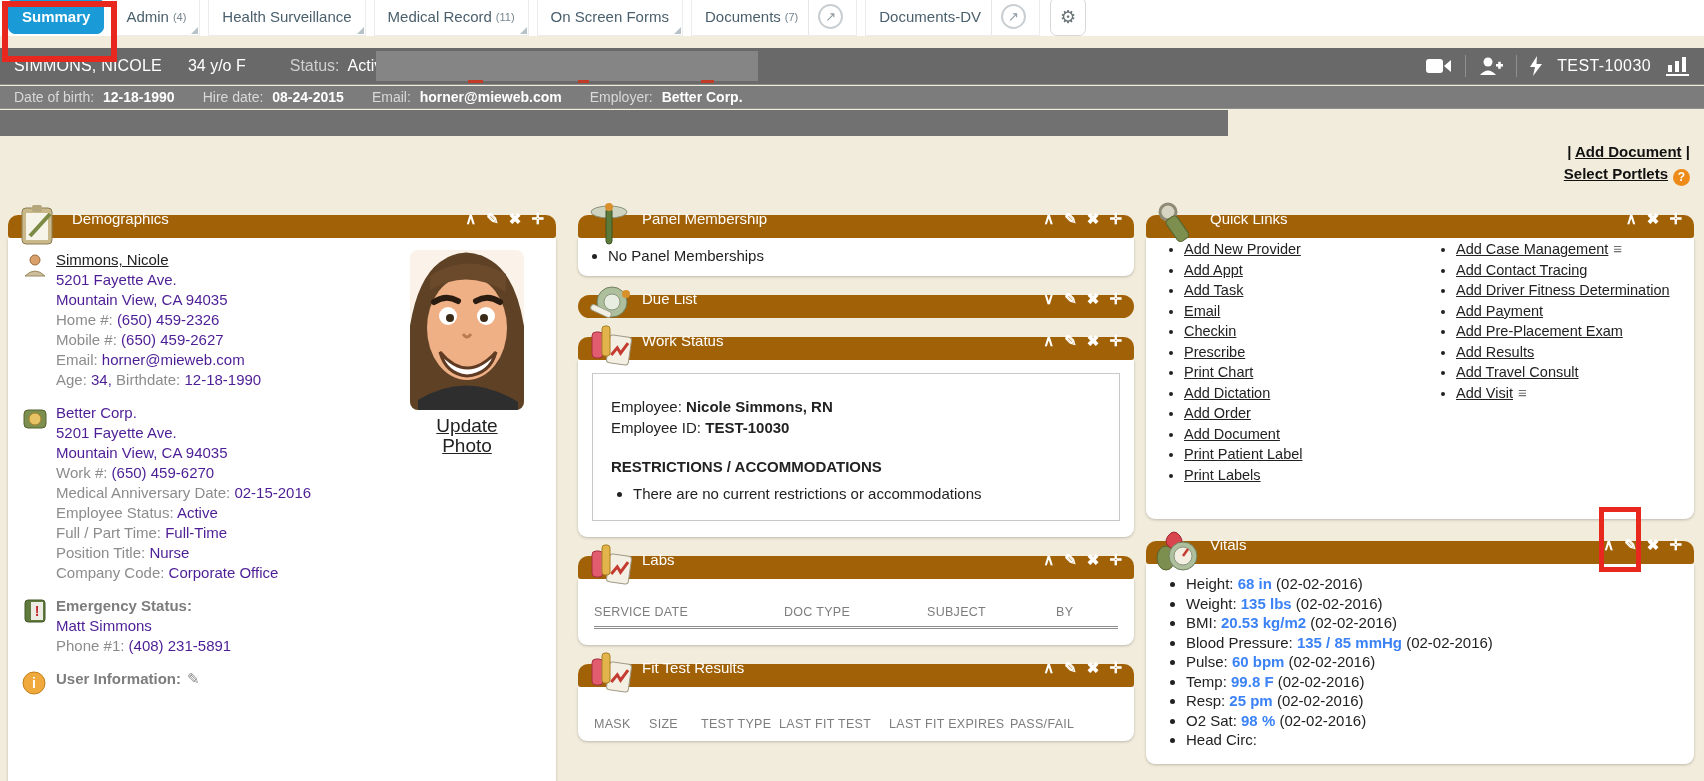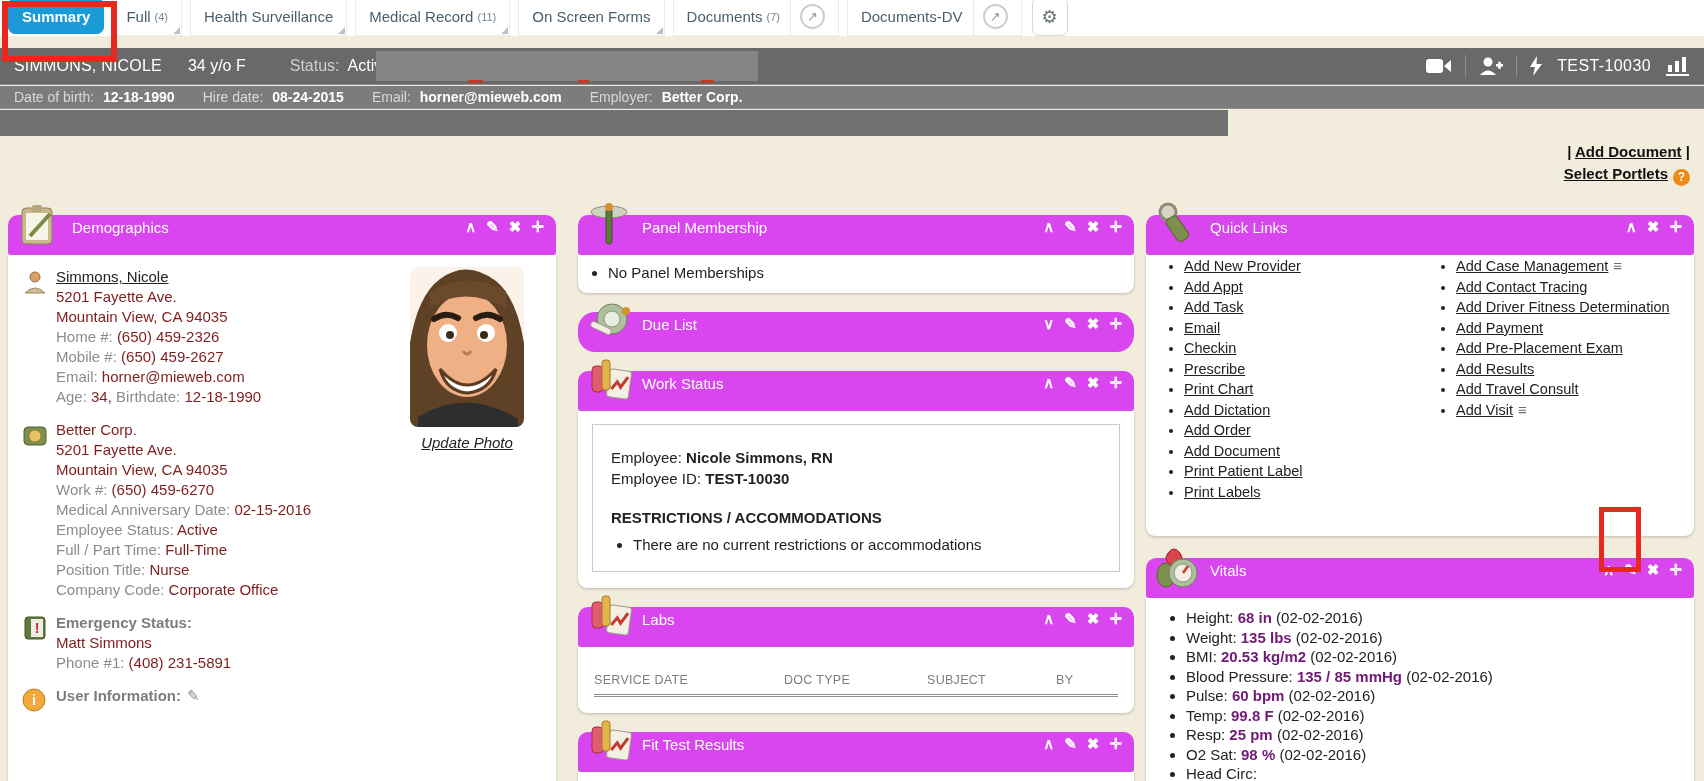--- a/index.html
+++ b/index.html
@@ -52,42 +52,42 @@
   .help{display:inline-block;width:17px;height:17px;border-radius:50%;background:#ee8a18;
         color:#fff;font-size:12px;line-height:17px;text-align:center;margin-left:5px;
         vertical-align:-2px;cursor:pointer;}
 
   
   .col{position:absolute;top:215px;}
   .col1{left:8px;width:548px;}
   .col2{left:578px;width:556px;}
   .col3{left:1146px;width:548px;}
   .portlet{position:relative;margin-bottom:19px;}
-  .p-head{position:relative;display:flex;align-items:center;height:40px;background:#d946ef;
+  .p-head{position:relative;display:flex;align-items:center;height:23px;background:#a16207;
         border-radius:10px 10px 3px 3px;color:#fff;font-size:15px;padding:0 12px 16px 64px;
         box-sizing:border-box;z-index:1;}
   .p-head.rounded{border-radius:17px;}
   .p-icon{position:absolute;left:8px;top:-13px;width:46px;height:47px;}
   .p-controls{margin-left:auto;display:flex;gap:10px;font-weight:bold;font-size:15px;}
   .p-controls span{cursor:pointer;}
   .p-body{background:#fff;border-radius:0 0 9px 9px;box-shadow:0 1px 3px rgba(0,0,0,.22);
         position:relative;}
 
   
   .demo-body{padding:12px 16px 14px 14px;font-size:15px;line-height:20px;min-height:560px;}
   .sec{display:flex;margin-bottom:13px;}
   .sec .s-icon{width:34px;flex:none;padding-top:2px;}
   .sec .s-txt{flex:1;}
   .glab{color:#8c8c8c;}
-  .gval{color:#7f1d1d;}
+  .gval{color:#4c1d95;}
   .heading{font-weight:bold;color:#7d7d7d;}
   a.dark-link{color:#222;text-decoration:underline;cursor:pointer;}
   .photo-wrap{position:absolute;top:12px;right:32px;width:114px;text-align:center;}
   .photo{width:114px;height:160px;border-radius:8px;overflow:hidden;display:block;}
-  .update-photo{display:inline-block;margin-top:6px;font-size:15px;font-style:italic;}
+  .update-photo{display:inline-block;margin-top:6px;font-size:19px;}
   .edit-glyph{color:#8a8a8a;font-size:15px;margin-left:6px;cursor:pointer;}
 
   
   ul.plain{margin:0;padding:8px 10px 10px 30px;font-size:15px;}
   ul.plain li{line-height:20px;}
 
   
   .ws-body{padding:13px 14px 16px;}
   .ws-box{border:1px solid #c9c9c9;padding:22px 18px 16px;font-size:15px;line-height:21px;}
   .ws-strong{font-weight:bold;}
@@ -109,38 +109,38 @@
   .ql-col{list-style:disc;margin:0;font-size:14.5px;}
   .ql-col.c1{width:252px;padding-left:28px;}
   .ql-col.c2{flex:1;padding-left:20px;white-space:nowrap;}
   .ql-col li{line-height:20.5px;}
   .menu-glyph{color:#6f6f6f;font-size:15px;margin-left:5px;}
 
   
   .vit-body{padding:10px 10px 14px;}
   .vit-list{list-style:disc;margin:0;padding-left:30px;font-size:15px;}
   .vit-list li{line-height:19.5px;}
-  .vit-list .vv{font-weight:bold;color:#701a75;}
+  .vit-list .vv{font-weight:bold;color:#3b82f6;}
 
   
   .anno{position:absolute;border:6px solid #e8281e;z-index:6;pointer-events:none;}
   .anno.summary{left:2px;top:1px;width:103px;height:49px;}
   .anno.vitals{left:1599px;top:507px;width:32px;height:55px;border-width:5px;}
 </style>
 </head>
 <body>
 
 <div class="page">
 
   <div class="tabbar">
     <div class="tab selected">
       <span>Summary</span>
     </div>
     <div class="tab">
-      <span>Full</span>
+      <span>Admin</span>
       <span class="count">(4)</span>
       <span class="fold"></span>
     </div>
     <div class="tab">
       <span>Health Surveillance</span>
       <span class="fold"></span>
     </div>
     <div class="tab">
       <span>Medical Record</span>
       <span class="count">(11)</span>

